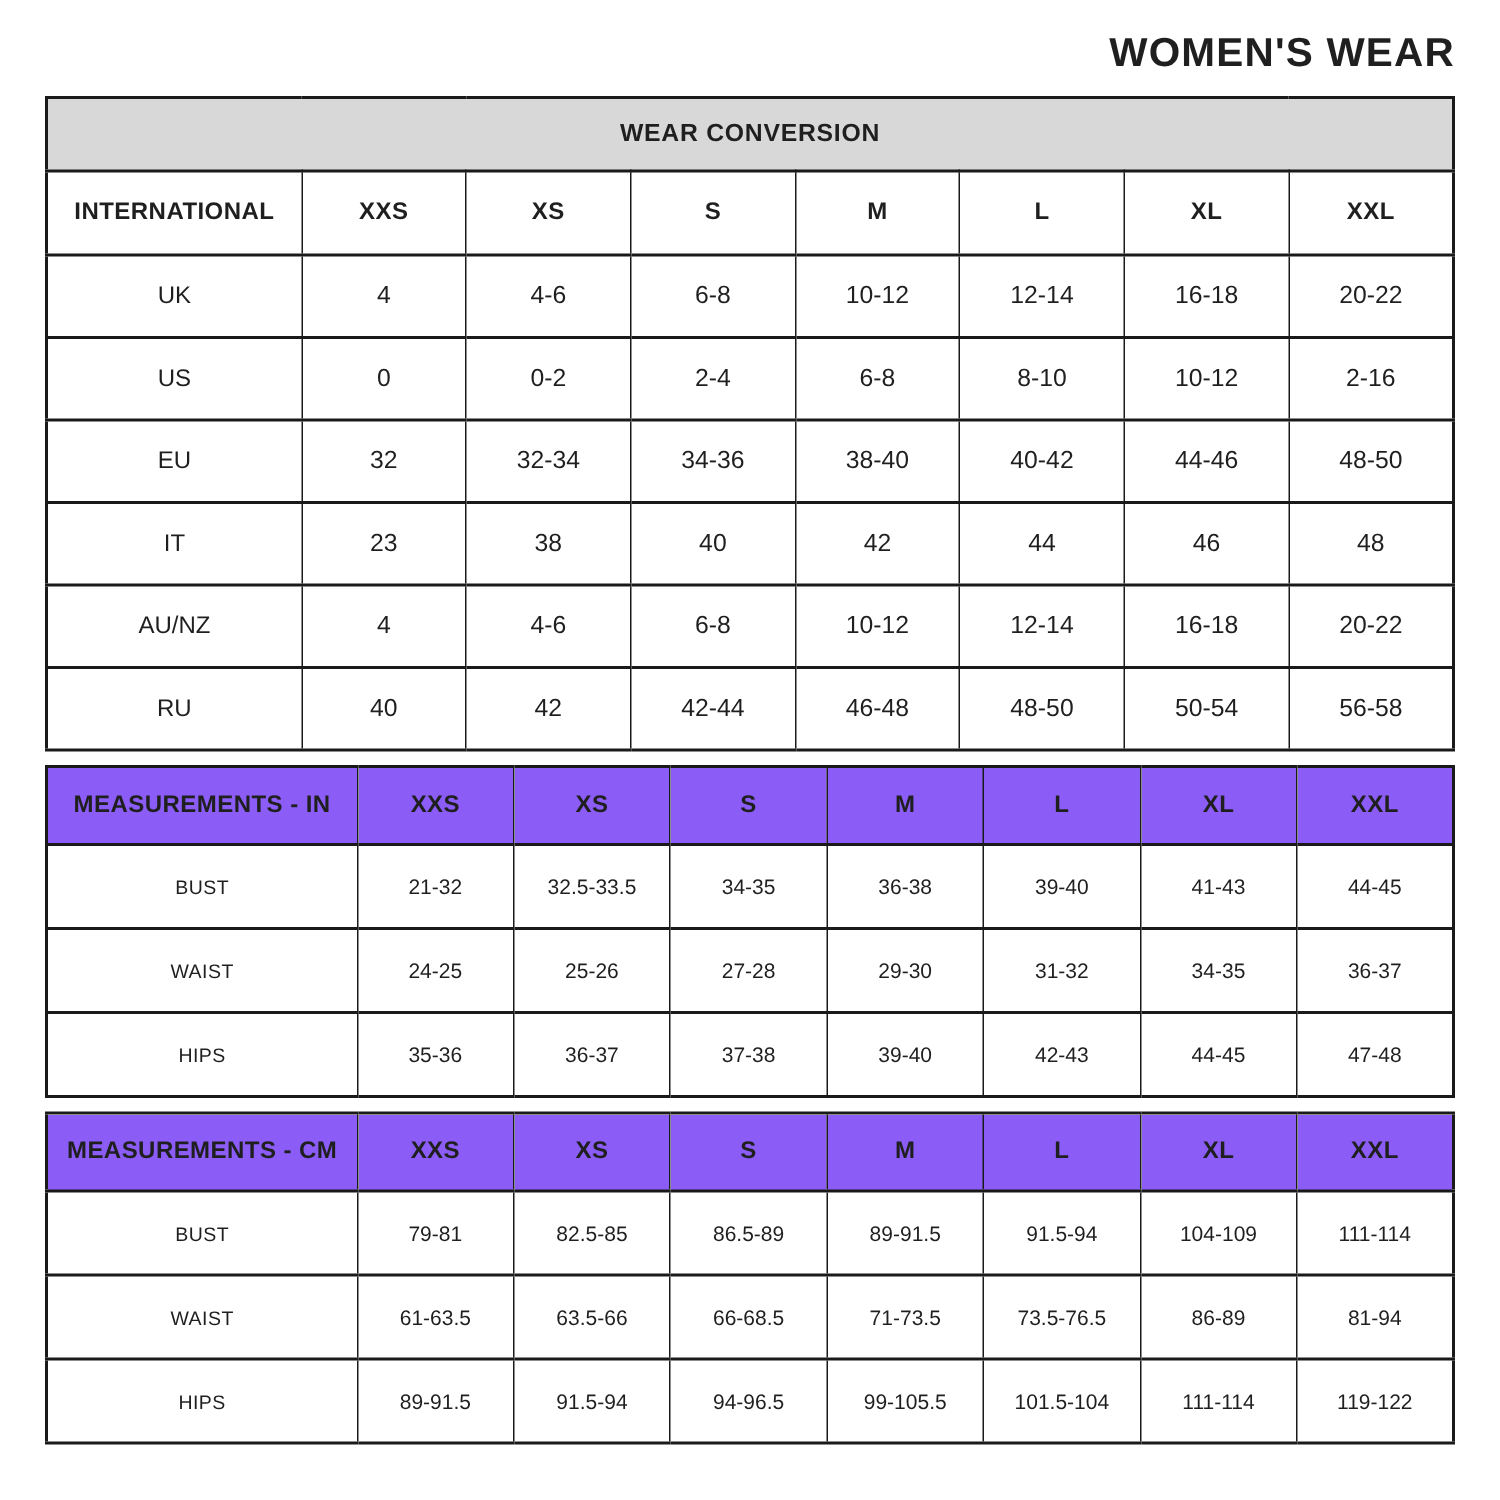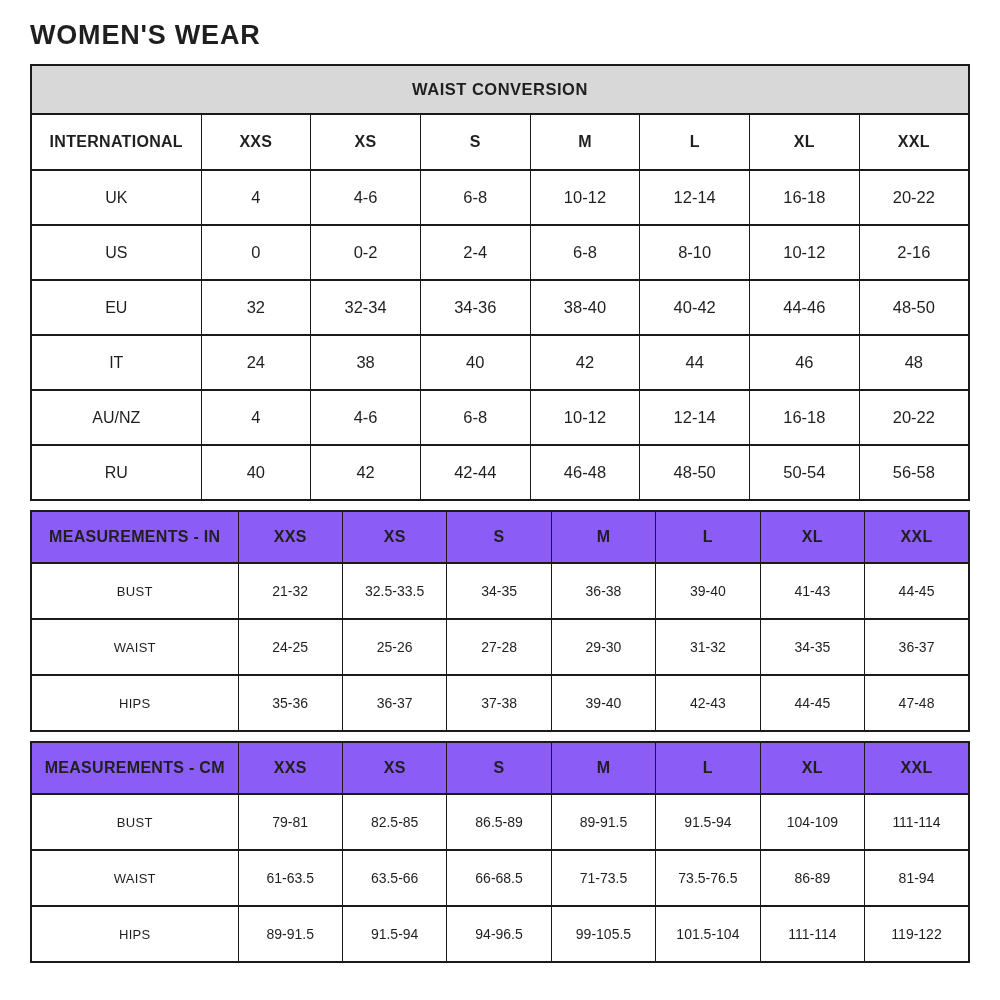--- a/index.html
+++ b/index.html
@@ -12,21 +12,21 @@
     color: #1f1f1f;
     -webkit-font-smoothing: antialiased;
   }
   .page {
     box-sizing: border-box;
     width: 1000px;
     height: 1000px;
     padding: 10px 30px 0 30px;
   }
   .page-title {
-    text-align: left;
+    text-align: right;
     font-size: 27px;
     font-weight: 700;
     letter-spacing: 0.8px;
     margin: 10px 0 13px 0;
   }
   table {
     width: 100%;
     border-collapse: collapse;
     table-layout: fixed;
     border: 2.5px solid #1a1a1a;
@@ -89,21 +89,21 @@
         <col>
         <col>
         <col>
         <col>
         <col>
         <col>
         <col>
       </colgroup>
     <tbody>
         <tr class="title-row">
-      <td colspan="8">WAIST CONVERSION</td>
+      <td colspan="8">WEAR CONVERSION</td>
     </tr>
     <tr class="colhead-row">
       <td>INTERNATIONAL</td>
       <td>XXS</td>
       <td>XS</td>
       <td>S</td>
       <td>M</td>
       <td>L</td>
       <td>XL</td>
       <td>XXL</td>
@@ -133,21 +133,21 @@
       <td>32</td>
       <td>32-34</td>
       <td>34-36</td>
       <td>38-40</td>
       <td>40-42</td>
       <td>44-46</td>
       <td>48-50</td>
     </tr>
     <tr class="data-row">
       <td class="row-label">IT</td>
-      <td>24</td>
+      <td>23</td>
       <td>38</td>
       <td>40</td>
       <td>42</td>
       <td>44</td>
       <td>46</td>
       <td>48</td>
     </tr>
     <tr class="data-row">
       <td class="row-label">AU/NZ</td>
       <td>4</td>

